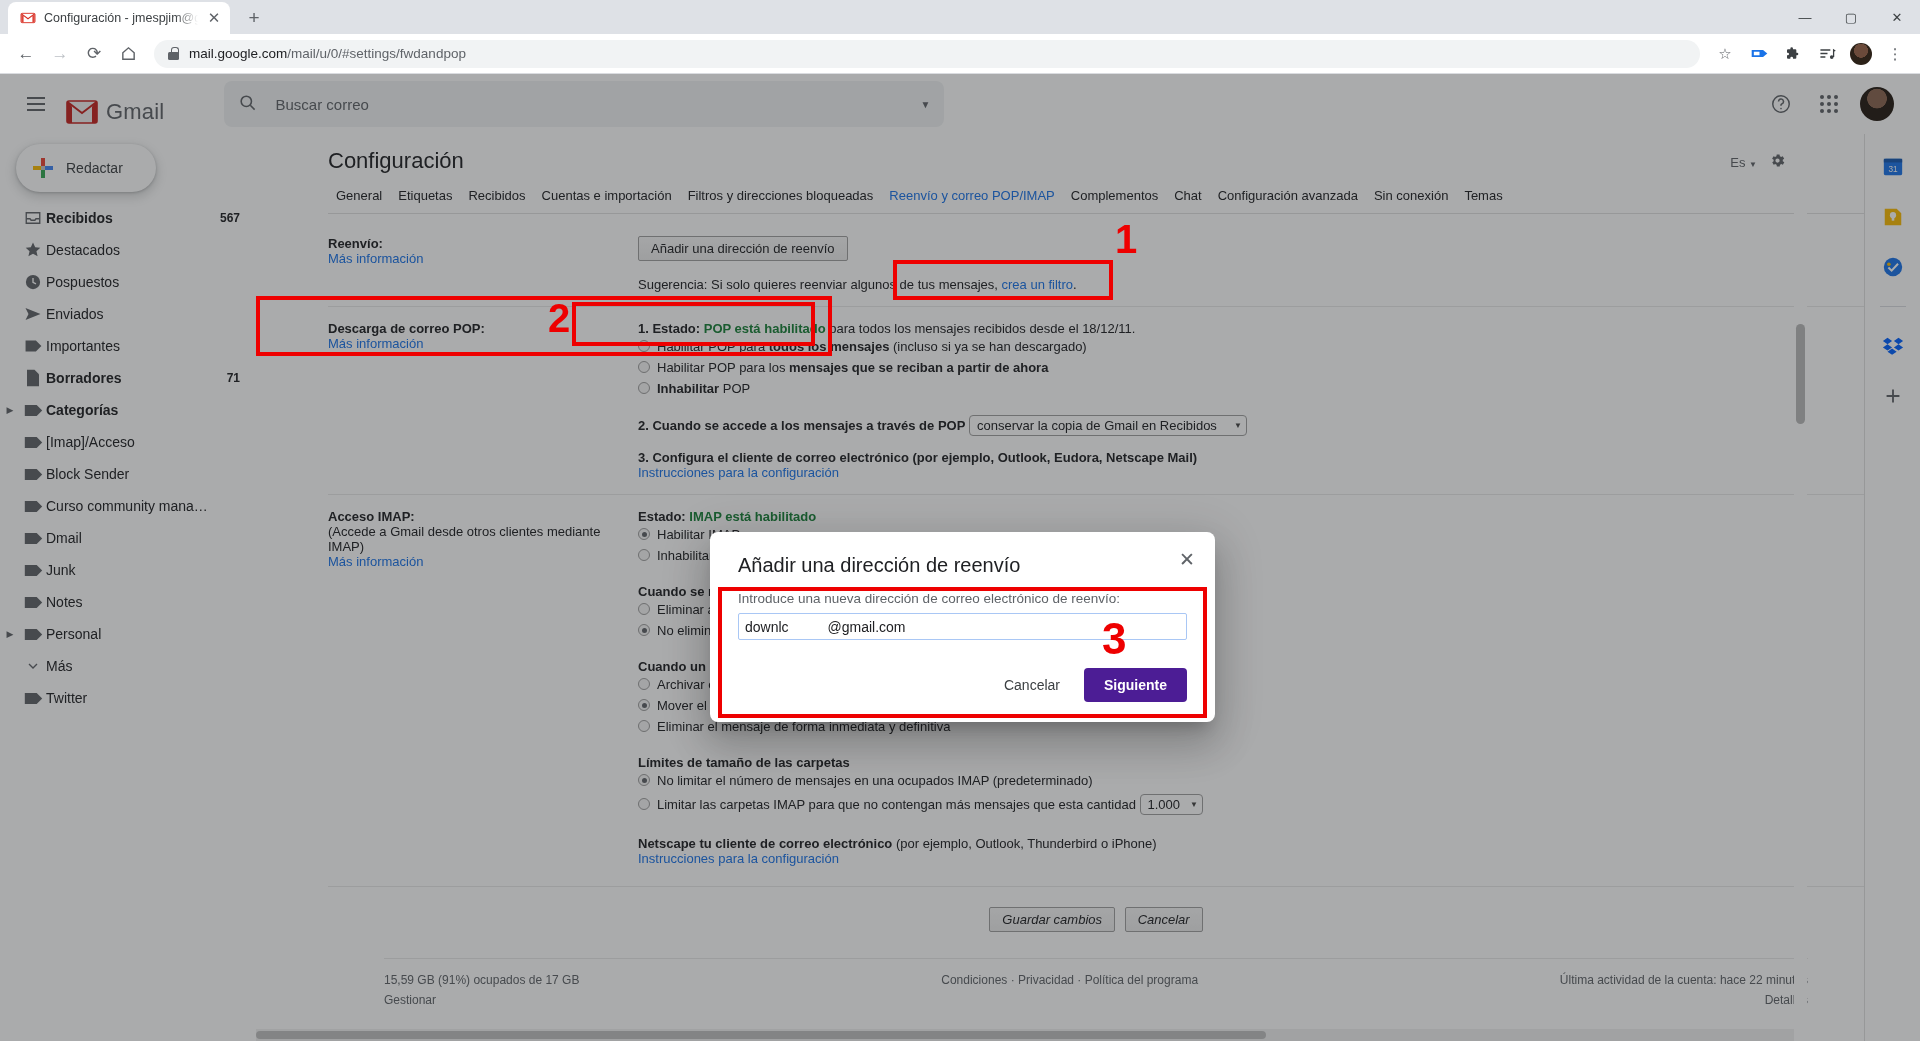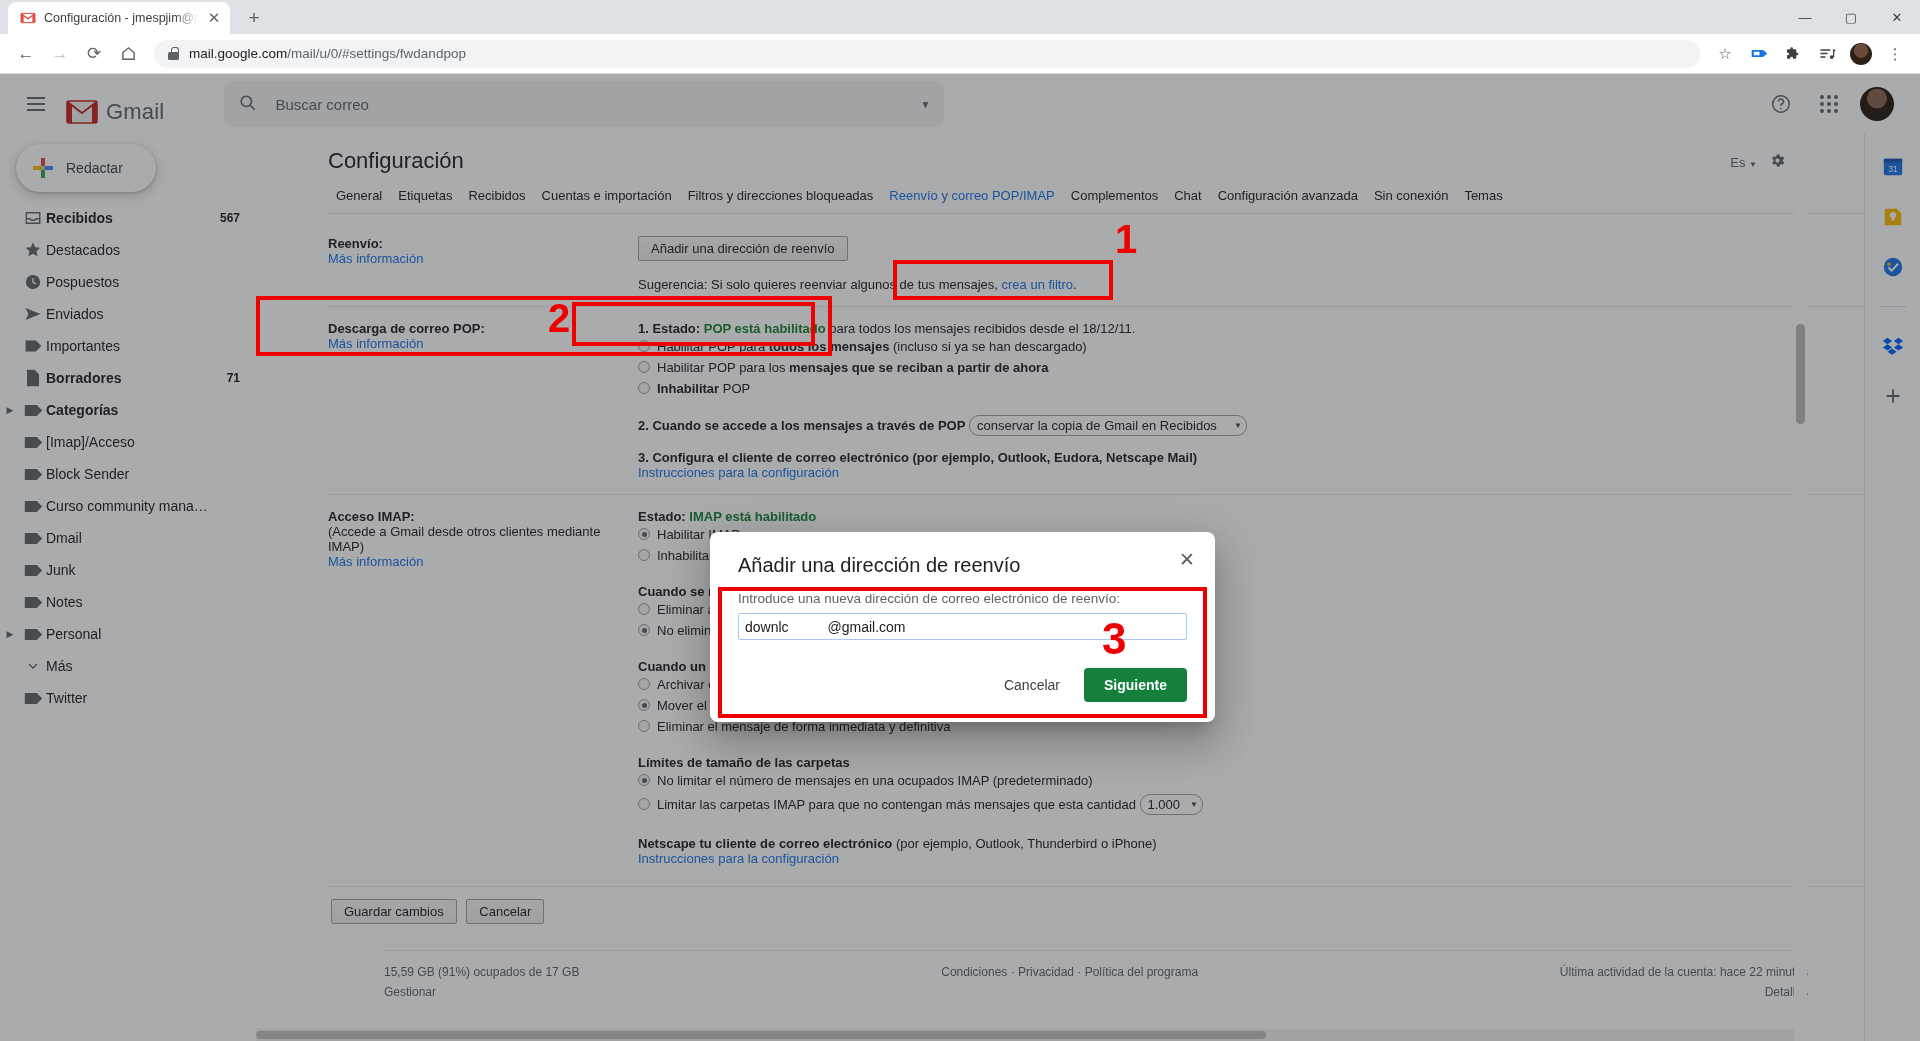--- a/index.html
+++ b/index.html
@@ -141,26 +141,26 @@
   .radio { width: 12px; height: 12px; border-radius: 50%; border: 1px solid #9e9e9e;
      display: inline-block; vertical-align: -1px; margin-right: 7px; background: #f5f5f5; position: relative; }
   .radio.on::after { content:""; position:absolute; left:2.5px; top:2.5px; width:5px; height:5px; border-radius:50%; background:#5f6368; }
   .opt { padding: 3px 0; }
   .btn-gray {
     display: inline-block; border: 1px solid #a0a0a0; background: linear-gradient(#f7f7f7,#ececec);
     border-radius: 2px; padding: 4px 12px; font-size: 13px; color: #202124;
   }
   .sel {
     display: inline-flex; align-items: center; justify-content: space-between;
-    border: 1px solid #a0a0a0; background: #fff; border-radius: 10px;
+    border: 1px solid #a0a0a0; background: #fff; border-radius: 4px;
     padding: 2px 4px 2px 7px; font-size: 13px; min-width: 60px; gap: 10px;
   }
   .sel .car { font-size: 8px; color: #444; }
   .hr { border-top: 1px solid #e8e8e8; margin: 10px 0 10px 0; }
-  .footbtns { margin-top: 12px; }
+  .footbtns { text-align: center; margin-top: 20px; font-style: italic; }
   .footbtns .btn-gray { margin: 0 3px; }
   .pagefoot {
     margin: 26px 56px 0 56px; display: flex; font-size: 12px; color: #5f6368;
     justify-content: space-between; border-top: 1px solid #e8e8e8; padding-top: 14px;
   }
   .pagefoot .mid { text-align: center; }
   .pagefoot .right { text-align: right; }
 
   
   .rail { width: 56px; flex: 0 0 56px; border-left: 1px solid #e0e0e0;
@@ -184,21 +184,21 @@
   }
   .modal h2 { margin: 0 0 14px 0; font-size: 20px; font-weight: normal; color: #202124; }
   .modal .x { position: absolute; right: 20px; top: 16px; font-size: 19px; color: #5f6368; }
   .modal .fieldlabel { font-size: 13.5px; color: #5f6368; margin-bottom: 7px; }
   .modal input.email {
     width: 100%; height: 27px; border: 1px solid #a9c7f5; border-radius: 2px;
     font-size: 14px; font-family: inherit; color: #202124; padding: 0 6px; outline: none;
   }
   .modal .acts { display: flex; justify-content: flex-end; align-items: center; gap: 10px; margin-top: 28px; }
   .btn-text { font-size: 14px; color: #3c4043; padding: 8px 14px; background: none; border: none; font-family: inherit; }
-  .btn-blue { font-size: 14px; color: #fff; background: #15803d; border: none; border-radius: 4px;
+  .btn-blue { font-size: 14px; color: #fff; background: #4c1d95; border: none; border-radius: 4px;
     padding: 9px 20px; font-family: inherit; font-weight: bold; }
 
   
   .ann { position: absolute; z-index: 70; border: 4px solid #ee0000; pointer-events: none; }
   .annnum { position: absolute; z-index: 71; color: #ee0000; font-weight: bold; font-family: "Liberation Sans", sans-serif; }
 </style>
 </head>
 <body>
 
 <div class="browser">

